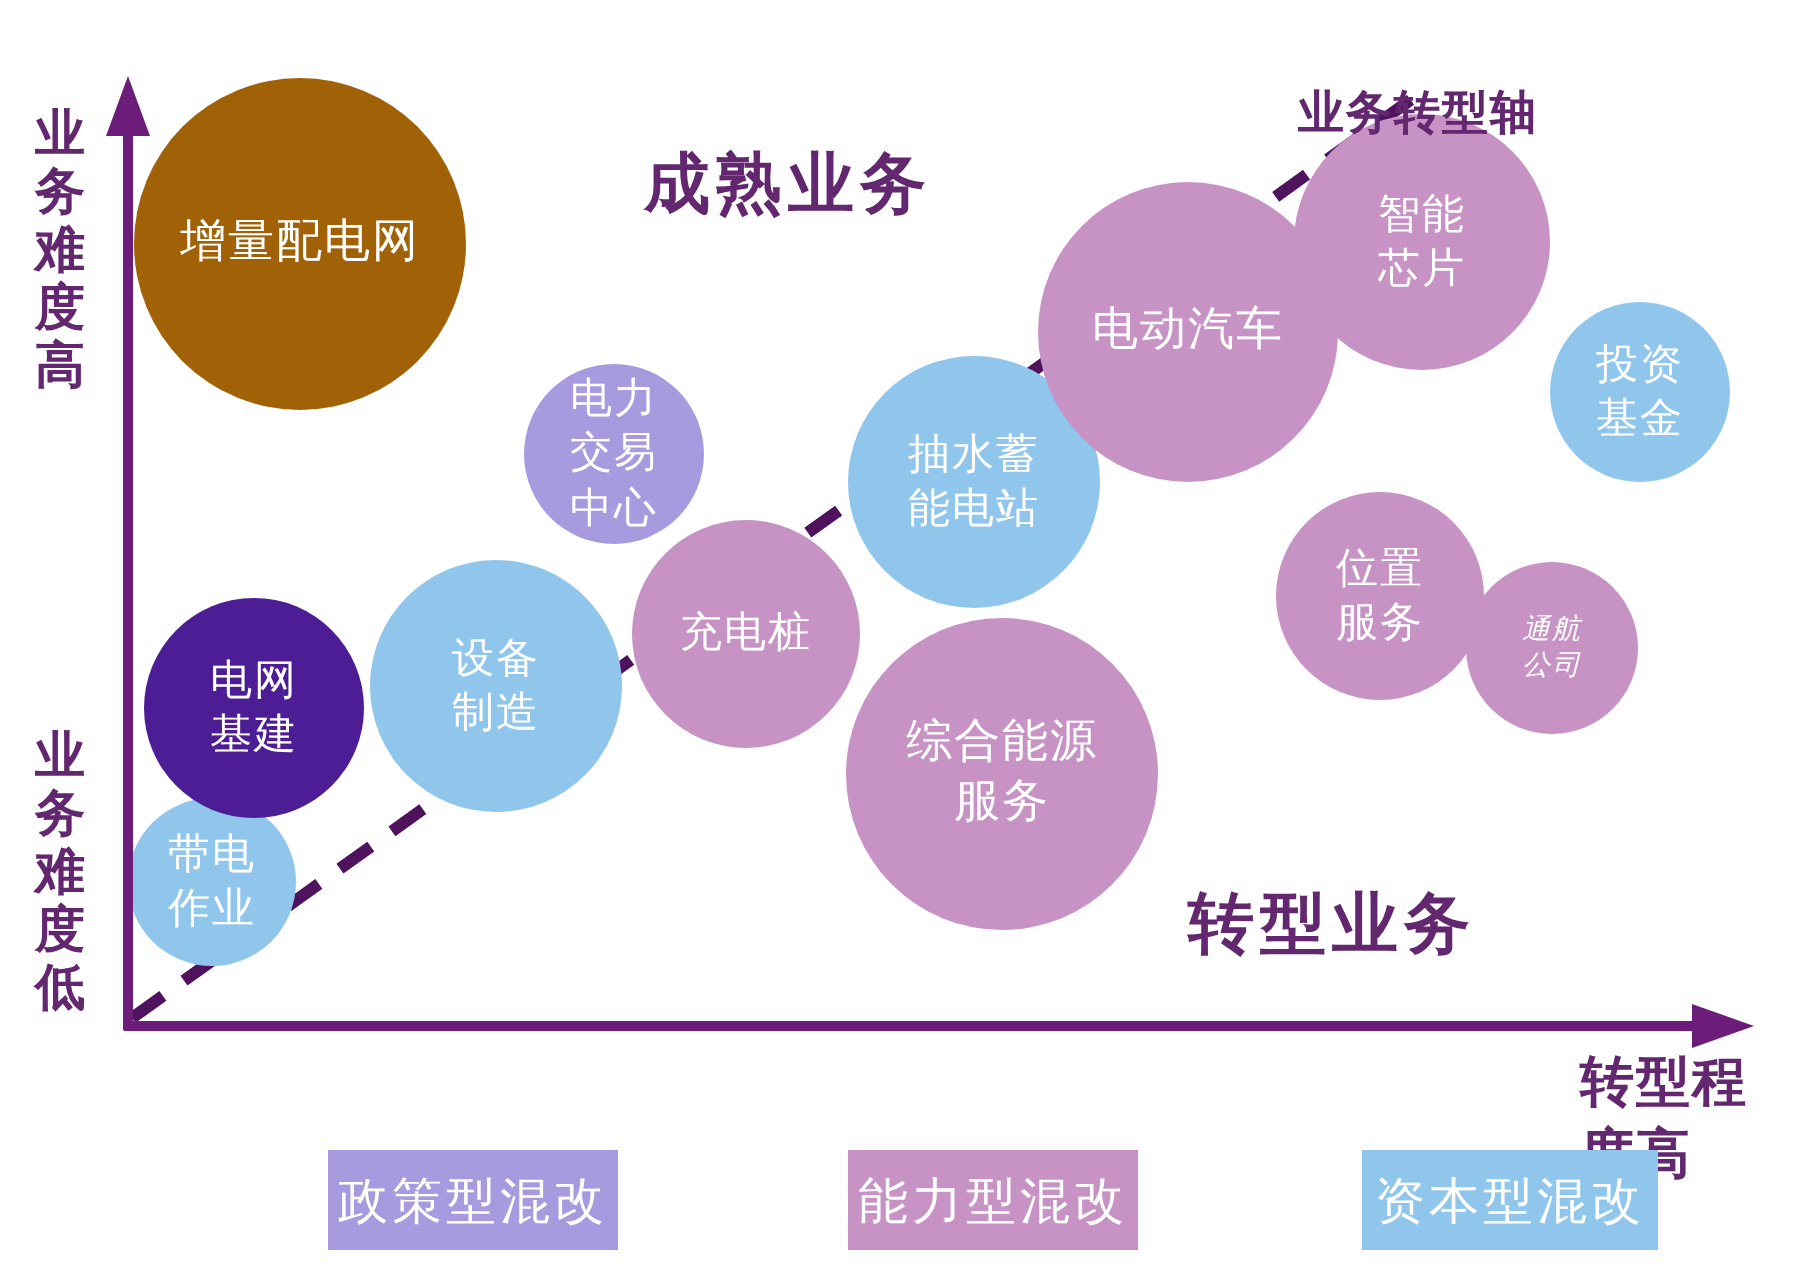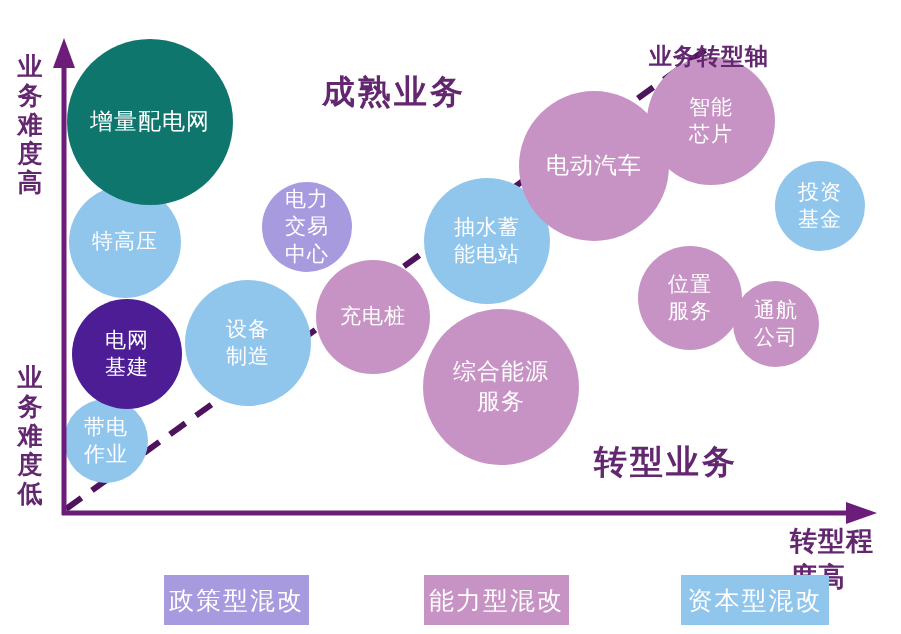--- a/index.html
+++ b/index.html
@@ -64,42 +64,41 @@
 
 <div class="canvas">
 
   <svg id="underlay" class="layer" width="901" height="634">
     <line x1="66" y1="509" x2="708" y2="48" style="stroke: var(--color-dashed); stroke-width: 6; stroke-dasharray: 19 13;"></line>
   </svg>
 
   <div class="bubble-layer">
       <div class="bubble" style="left: 64px; top: 399px; width: 84px; height: 84px; background: rgb(144, 198, 236); font-size: 21px;"><span>带电
 作业</span></div>
-      <div class="bubble" style="left: 69px; top: 186px; width: 112px; height: 112px; background: rgb(144, 198, 236); font-size: 21px;"><span>特高压</span></div>
       <div class="bubble" style="left: 72px; top: 299px; width: 110px; height: 110px; background: #4c1d95; font-size: 21px;"><span>电网
 基建</span></div>
-      <div class="bubble" style="left: 67px; top: 39px; width: 166px; height: 166px; background: #0f766e; font-size: 23px;"><span>增量配电网</span></div>
+      <div class="bubble" style="left: 67px; top: 39px; width: 166px; height: 166px; background: #a16207; font-size: 23px;"><span>增量配电网</span></div>
       <div class="bubble" style="left: 185px; top: 280px; width: 126px; height: 126px; background: rgb(144, 198, 236); font-size: 21px; text-align: right;"><span>设备
 制造</span></div>
       <div class="bubble" style="left: 262px; top: 182px; width: 90px; height: 90px; background: rgb(167, 154, 222); font-size: 21px;"><span>电力
 交易
 中心</span></div>
       <div class="bubble" style="left: 316px; top: 260px; width: 114px; height: 114px; background: rgb(199, 147, 197); font-size: 21px;"><span>充电桩</span></div>
       <div class="bubble" style="left: 424px; top: 178px; width: 126px; height: 126px; background: rgb(144, 198, 236); font-size: 21px;"><span>抽水蓄
 能电站</span></div>
       <div class="bubble" style="left: 423px; top: 309px; width: 156px; height: 156px; background: rgb(199, 147, 197); font-size: 23px;"><span>综合能源
 服务</span></div>
       <div class="bubble" style="left: 519px; top: 91px; width: 150px; height: 150px; background: rgb(199, 147, 197); font-size: 23px;"><span>电动汽车</span></div>
       <div class="bubble" style="left: 647px; top: 57px; width: 128px; height: 128px; background: rgb(199, 147, 197); font-size: 21px;"><span>智能
 芯片</span></div>
       <div class="bubble" style="left: 638px; top: 246px; width: 104px; height: 104px; background: rgb(199, 147, 197); font-size: 21px;"><span>位置
 服务</span></div>
-      <div class="bubble" style="left: 733px; top: 281px; width: 86px; height: 86px; background: rgb(199, 147, 197); font-size: 21px;"><span>通航
+      <div class="bubble" style="left: 733px; top: 281px; width: 86px; height: 86px; background: rgb(199, 147, 197); font-size: 14px; font-style: italic;"><span>通航
 公司</span></div>
-      <div class="bubble" style="left: 775px; top: 161px; width: 90px; height: 90px; background: rgb(144, 198, 236); font-size: 21px;"><span>投资
+      <div class="bubble" style="left: 775px; top: 151px; width: 90px; height: 90px; background: rgb(144, 198, 236); font-size: 21px;"><span>投资
 基金</span></div>
     </div>
 
   <svg id="axes" class="layer" width="901" height="634">
     <line x1="64" y1="515" x2="64" y2="62" style="stroke: var(--color-axis); stroke-width: 5;"></line>
     <polygon points="64,38 53,68 75,68" style="fill: var(--color-axis);"></polygon>
     <line x1="62" y1="513" x2="850" y2="513" style="stroke: var(--color-axis); stroke-width: 5;"></line>
     <polygon points="877,513 846,502 846,524" style="fill: var(--color-axis);"></polygon>
   </svg>
 

